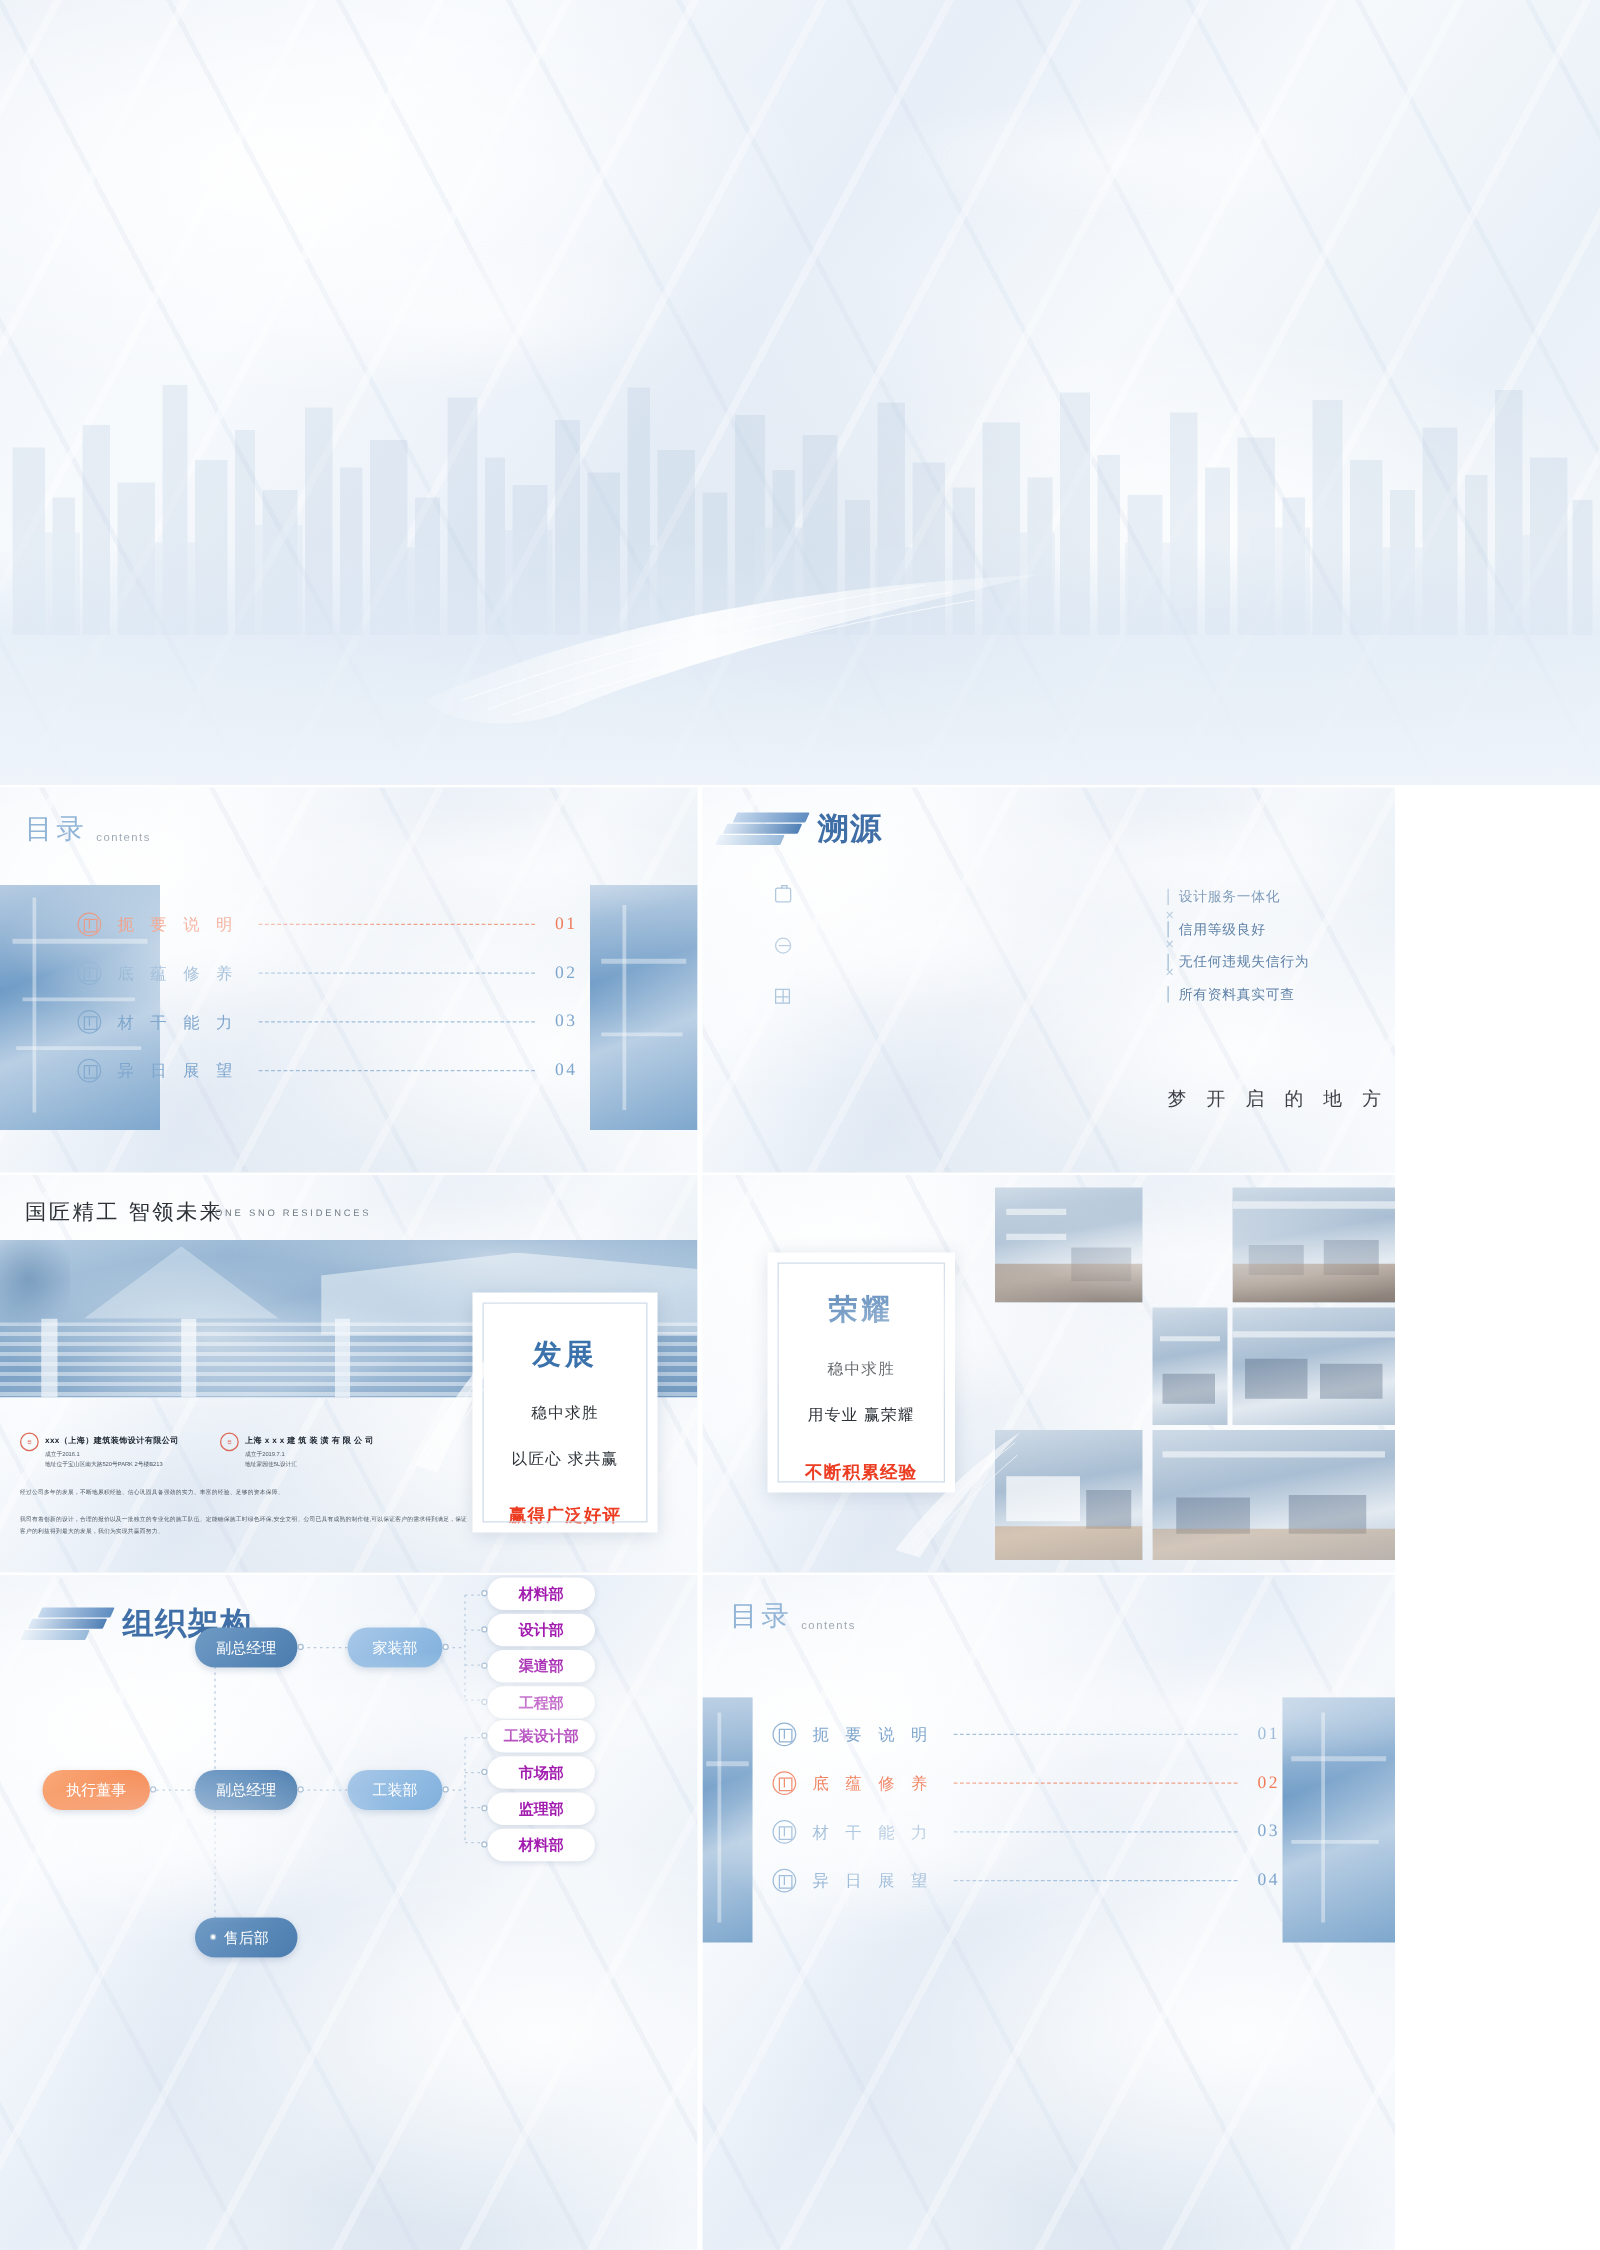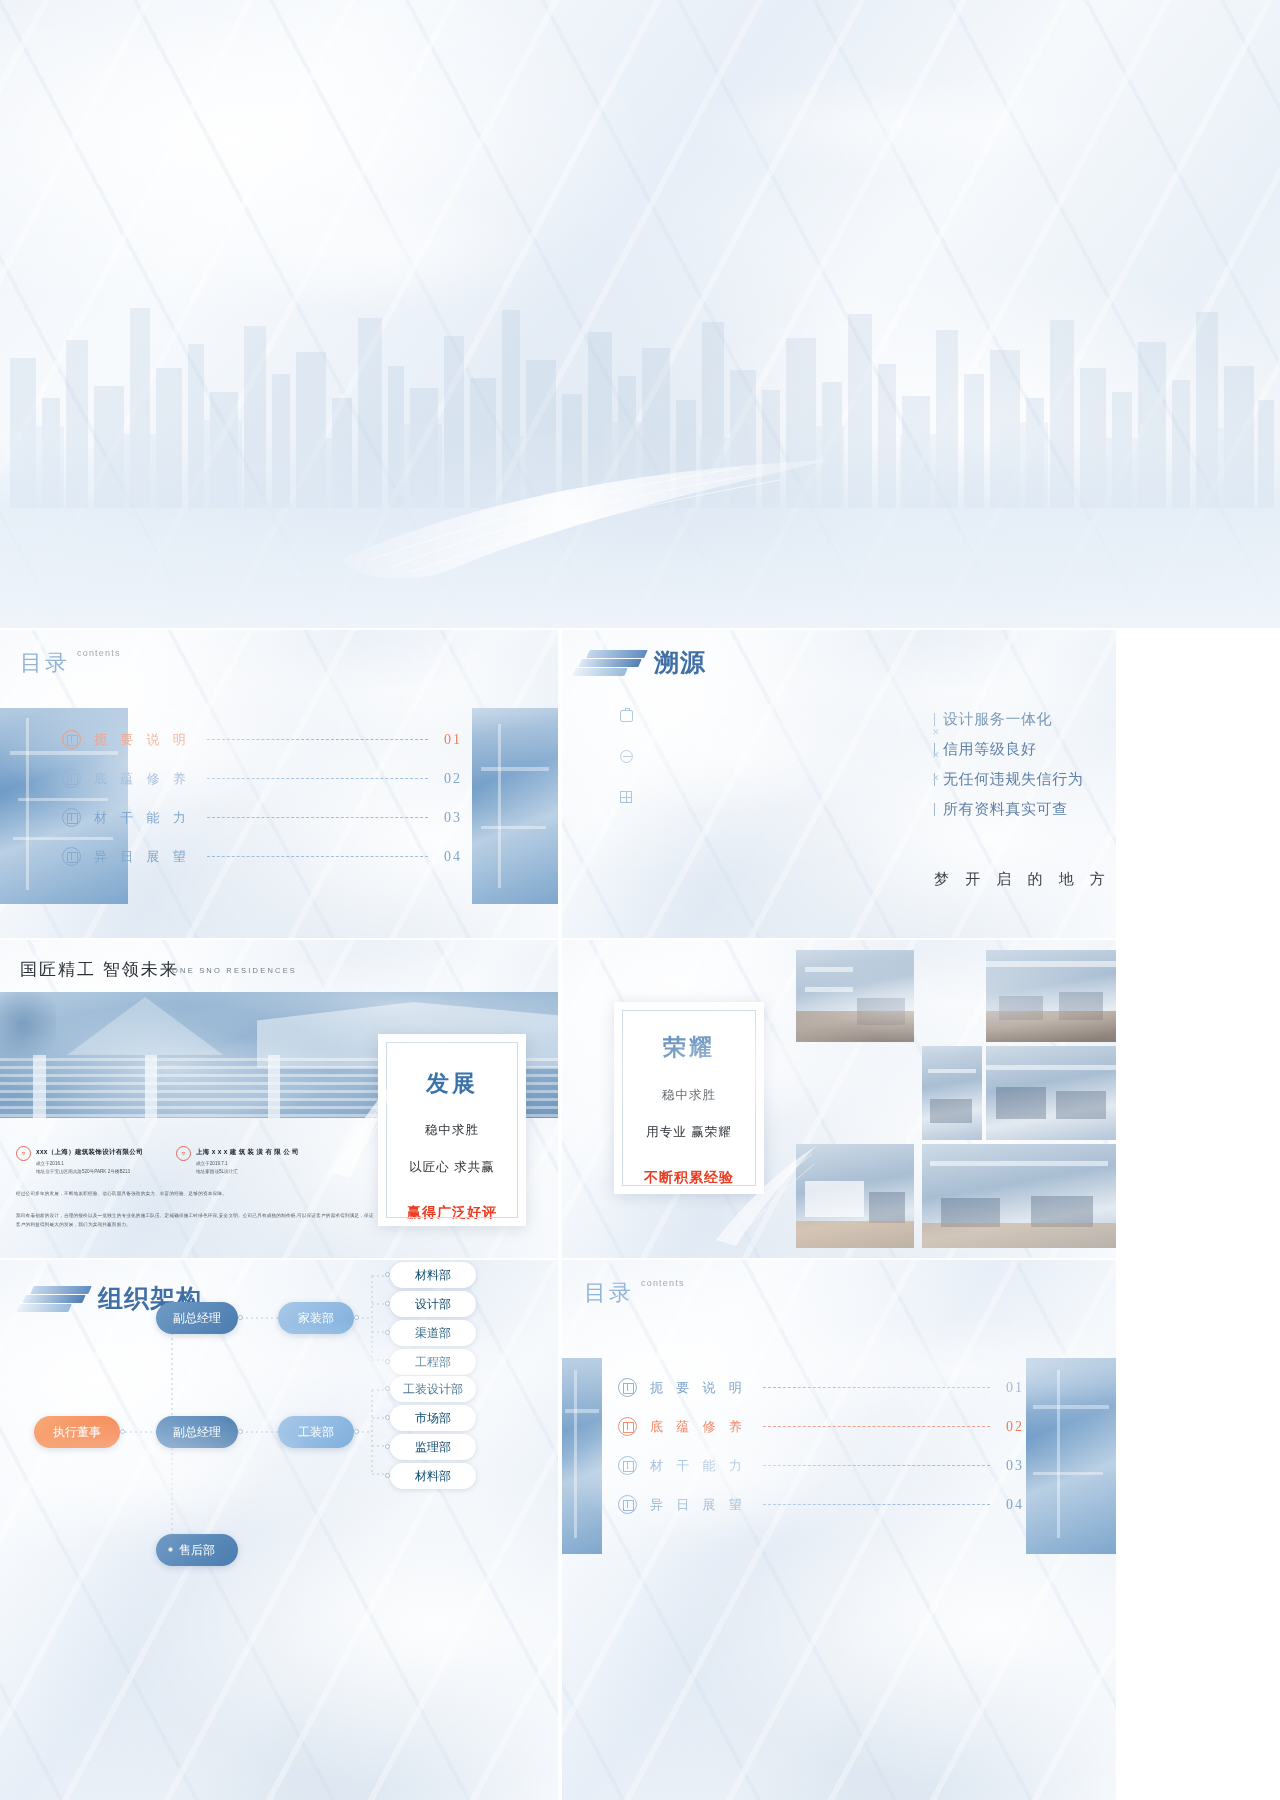--- a/index.html
+++ b/index.html
@@ -81,21 +81,21 @@
   .ribbon i {
     position:absolute; display:block; height:8px; border-radius:1px;
     transform: skewX(-24deg);
   }
   .ribbon i:nth-child(1){ left:14px; top:0;  width:58px; background:linear-gradient(90deg,#c6d9ee,#5f8cc0); }
   .ribbon i:nth-child(2){ left:6px;  top:9px; width:60px; background:linear-gradient(90deg,#dfeaf6,#4f7fb5); }
   .ribbon i:nth-child(3){ left:0;    top:18px;width:52px; background:linear-gradient(90deg,#eaf1f9,#87aed4); opacity:.85; }
   .ribbon-title { font-size:25px; font-weight:bold; color:#3f6fa6; letter-spacing:1px; }
 
   
-  .toc-head { position:absolute; display:flex; align-items:flex-start; }
+  .toc-head { position:absolute; display:flex; align-items:flex-end; }
   .toc-head .cn { font-size:22px; color:#92b4d6; letter-spacing:3px; font-weight:400; }
   .toc-head .en { font-size:9px; color:#9fa9b3; letter-spacing:1.2px; margin-left:7px; margin-bottom:3px; }
 
   
   .toc-row { position:absolute; display:flex; align-items:center; white-space:nowrap;font-family:Liberation Serif, serif; }
   .toc-icon {
     width:19px; height:19px; border-radius:50%;
     border:1px solid currentColor; position:relative; flex:0 0 auto;
     opacity:.85;
   }
@@ -167,37 +167,37 @@
 
   
   .node {
     position:absolute; display:flex; align-items:center; justify-content:center;
     border-radius:999px; font-size:12px; white-space:nowrap;
     box-shadow:0 2px 6px rgba(70,100,140,.22);
   }
   .node-dark  { background:linear-gradient(135deg,#6f9ac5,#4a7cae); color:#fff; }
   .node-light { background:linear-gradient(135deg,#a8c8e8,#7fb0dd); color:#fff; }
   .node-org   { background:linear-gradient(135deg,#f9a878,#f4854f); color:#fff; }
-  .node-white { background:#ffffff; color:#0c4a6e; font-weight:normal; box-shadow:0 1px 5px rgba(90,115,150,.22); }
+  .node-white { background:#ffffff; color:#a21caf; font-weight:bold; box-shadow:0 1px 5px rgba(90,115,150,.22); }
   .dot {
     position:absolute; width:5px; height:5px; border-radius:50%;
     background:#fff; border:1px solid #a7bed4;
   }
 
   
   .tiny { font-size:4.6px; color:#4b5560; line-height:1.9; letter-spacing:.2px; }
   .seal {
     position:absolute; width:15px; height:15px; border-radius:50%;
     border:1.2px solid #d9503a; color:#d9503a;
     font-size:4px; display:flex; align-items:center; justify-content:center;
     line-height:1; text-align:center; opacity:.85;
   }
 
   .origin-list { position:absolute; }
-  .origin-item { display:flex; align-items:center; font-size:15px; color:#5f82a8; letter-spacing:.6px; margin-bottom:11px; white-space:nowrap; }
+  .origin-item { display:flex; align-items:center; font-size:11px; color:#5f82a8; letter-spacing:.6px; margin-bottom:11px; white-space:nowrap; }
   .origin-item .bar { width:1px; height:13px; background:#9fbad4; margin-right:8px; }
   .origin-x { position:absolute; color:#b9cde0; font-size:9px; }
 
   .dream { position:absolute; font-size:15px; color:#3d4147; letter-spacing:6px; white-space:nowrap; }
   .badge-cn {
     position:absolute; font-size:14px; font-weight:bold; color:#c8472d; letter-spacing:2px;
     text-shadow:0 0 4px rgba(255,255,255,.9);
   }
   .gj-title { position:absolute; font-size:17px; color:#2b3137; letter-spacing:2px; font-weight:500; white-space:nowrap; }
   .gj-en { position:absolute; font-size:7.5px; color:#6d7882; letter-spacing:2.2px; }

